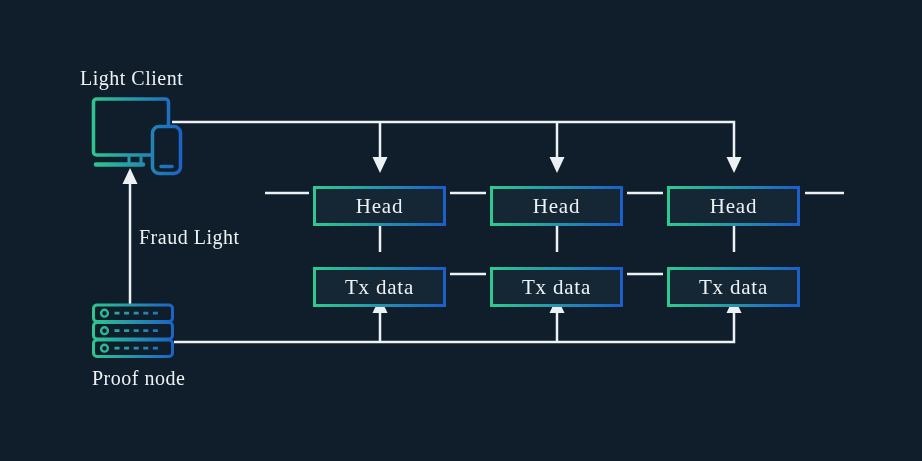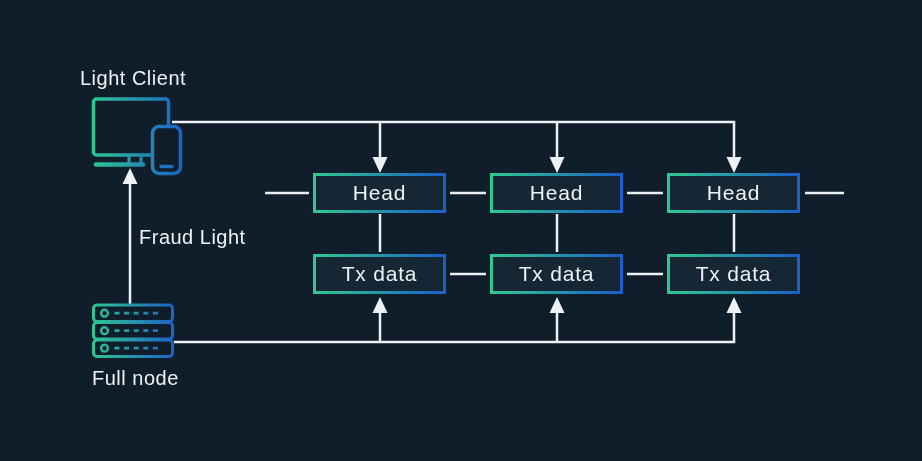--- a/index.html
+++ b/index.html
@@ -11,21 +11,21 @@
     --blue: #1c5fc9;
   }
   * { margin: 0; padding: 0; box-sizing: border-box; }
   html, body { background: #0a151f; }
   .stage {
     position: relative;
     width: 922px;
     height: 461px;
     background: var(--bg);
     overflow: hidden;
-    font-family: Liberation Sans, sans-serif;
+    font-family: Liberation Serif, serif;
   }
   svg.overlay {
     position: absolute;
     left: 0; top: 0;
     width: 922px; height: 461px;
   }
   .ln {
     stroke: var(--line);
     stroke-width: 2.5;
     fill: none;
@@ -47,20 +47,21 @@
     height: 40px;
     background: var(--boxfill);
     border: 3px solid;
     border-image: linear-gradient(90deg, var(--green), var(--blue)) 1;
     display: flex;
     align-items: center;
     justify-content: center;
     color: var(--text);
     font-size: 21px;
     letter-spacing: 0.8px;
+    margin-top: 13px;
   }
   .col1 { left: 313px; }
   .col2 { left: 490px; }
   .col3 { left: 667px; }
   .row-head { top: 173px; }
   .row-tx   { top: 254px; }
 </style>
 </head>
 <body>
 
@@ -135,21 +136,21 @@
       <circle class="icon-stroke" cx="104.5" cy="330.7" r="3.4" stroke-width="2.4"></circle>
       <circle class="icon-stroke" cx="104.5" cy="348.2" r="3.4" stroke-width="2.4"></circle>
       <path class="icon-stroke" d="M114.5 313.2 H162" stroke-width="2.8" stroke-dasharray="5 4.6"></path>
       <path class="icon-stroke" d="M114.5 330.7 H162" stroke-width="2.8" stroke-dasharray="5 4.6"></path>
       <path class="icon-stroke" d="M114.5 348.2 H162" stroke-width="2.8" stroke-dasharray="5 4.6"></path>
     </g>
   </svg>
 
   <div class="label" style="left:80px; top:67px;">Light Client</div>
   <div class="label" style="left:139px; top:226px;">Fraud Light</div>
-  <div class="label" style="left:92px; top:367px;">Full node</div>
+  <div class="label" style="left:92px; top:367px;">Proof node</div>
 
   <div class="block row-head col1">
     <span>Head</span>
   </div>
   <div class="block row-head col2">
     <span>Head</span>
   </div>
   <div class="block row-head col3">
     <span>Head</span>
   </div>

